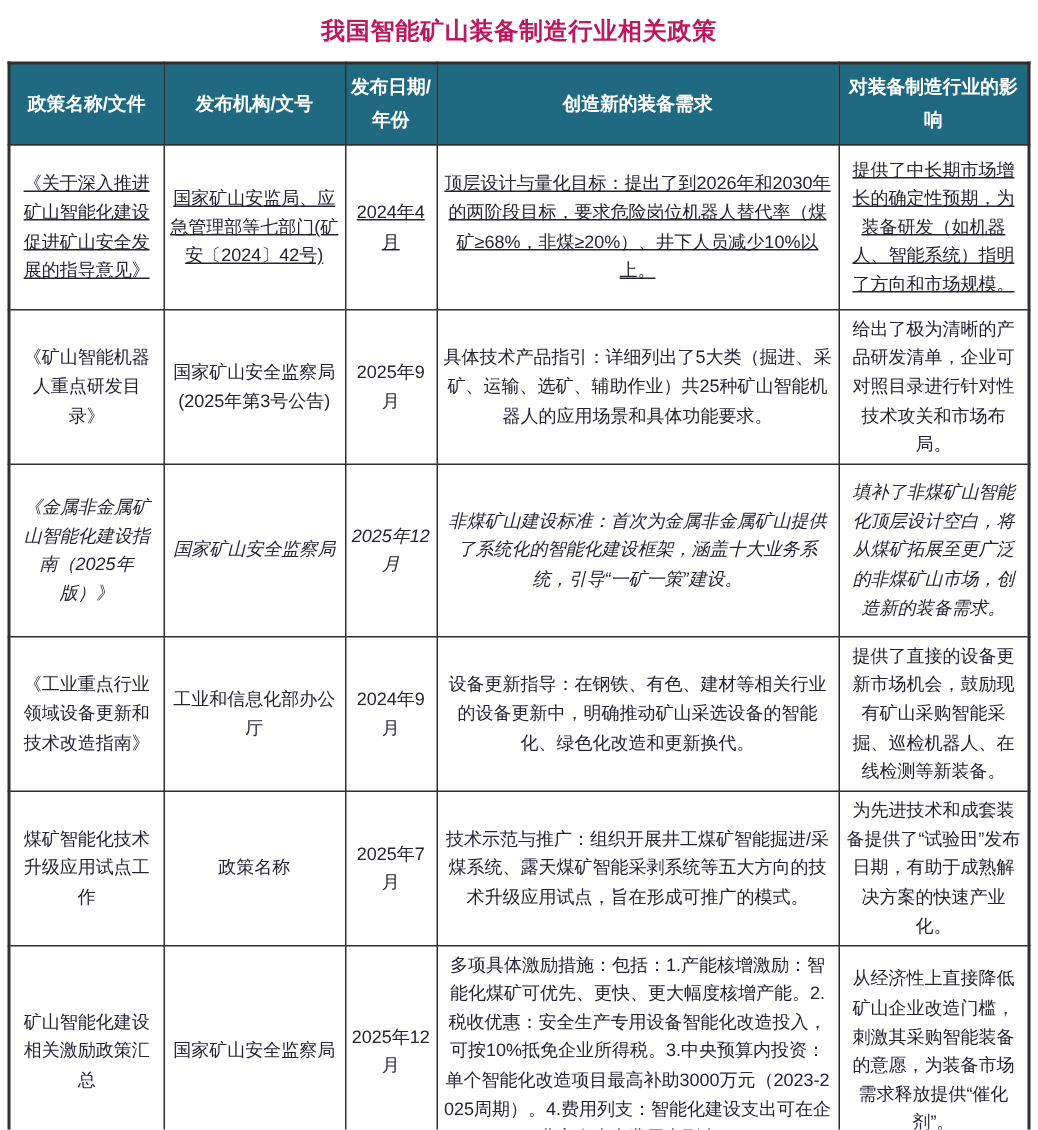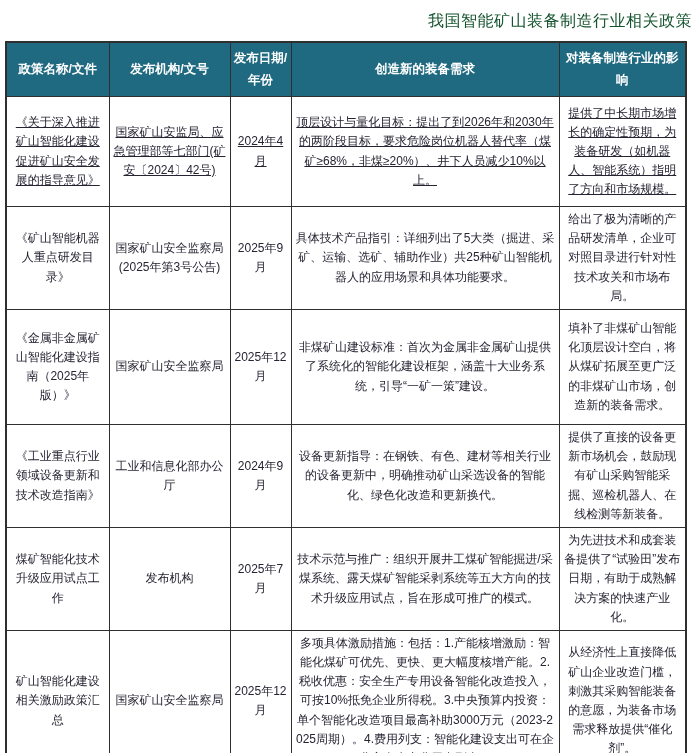--- a/index.html
+++ b/index.html
@@ -2,24 +2,24 @@
 <html><head>
 <meta charset="utf-8">
 <style>
   html,body{margin:0;padding:0;background:#ffffff;}
   body{
     width:692px;height:753px;overflow:hidden;
     font-family:"Liberation Sans",sans-serif;
     color:#262433;
   }
   .page-title{
-    text-align:right;
+    text-align:center;
     font-size:16px;
-    font-weight:normal;
-    color:#14532d;
+    font-weight:bold;
+    color:#be185d;
     padding:11px 0 9px 0;
     letter-spacing:0.5px;
   }
   table.policy-table{
     width:680px;
     margin:0 auto;
     border-collapse:collapse;
     table-layout:fixed;
     border:2px solid #2f2f2f;
   }
@@ -43,21 +43,21 @@
   }
   
   col.c-policy{width:103px;}
   col.c-agency{width:121px;}
   col.c-date{width:61px;}
   col.c-content{width:268px;}
   col.c-impact{width:127px;}
   
   tbody tr:nth-child(1){height:110px;text-decoration:underline;}
   tbody tr:nth-child(2){height:103px;}
-  tbody tr:nth-child(3){height:115px;}
+  tbody tr:nth-child(3){height:115px;font-style:italic;}
   tbody tr:nth-child(4){height:102px;}
   tbody tr:nth-child(5){height:102px;}
   tbody tr:nth-child(6){height:128px;}
 </style>
 </head>
 <body>
 
 <div class="page-title">我国智能矿山装备制造行业相关政策</div>
 
 <table class="policy-table">
@@ -101,21 +101,21 @@
       </tr>
       <tr>
         <td>《工业重点行业领域设备更新和技术改造指南》</td>
         <td>工业和信息化部办公厅</td>
         <td>2024年9月</td>
         <td>设备更新指导：在钢铁、有色、建材等相关行业的设备更新中，明确推动矿山采选设备的智能化、绿色化改造和更新换代。</td>
         <td>提供了直接的设备更新市场机会，鼓励现有矿山采购智能采掘、巡检机器人、在线检测等新装备。</td>
       </tr>
       <tr>
         <td>煤矿智能化技术升级应用试点工作</td>
-        <td>发布机构</td>
+        <td>政策名称</td>
         <td>2025年7月</td>
         <td>技术示范与推广：组织开展井工煤矿智能掘进/采煤系统、露天煤矿智能采剥系统等五大方向的技术升级应用试点，旨在形成可推广的模式。</td>
         <td>为先进技术和成套装备提供了“试验田”发布日期，有助于成熟解决方案的快速产业化。</td>
       </tr>
       <tr>
         <td>矿山智能化建设相关激励政策汇总</td>
         <td>国家矿山安全监察局</td>
         <td>2025年12月</td>
         <td>多项具体激励措施：包括：1.产能核增激励：智能化煤矿可优先、更快、更大幅度核增产能。2.税收优惠：安全生产专用设备智能化改造投入，可按10%抵免企业所得税。3.中央预算内投资：单个智能化改造项目最高补助3000万元（2023-2025周期）。4.费用列支：智能化建设支出可在企业安全生产费用中列支。</td>
         <td>从经济性上直接降低矿山企业改造门槛，刺激其采购智能装备的意愿，为装备市场需求释放提供“催化剂”。</td>

